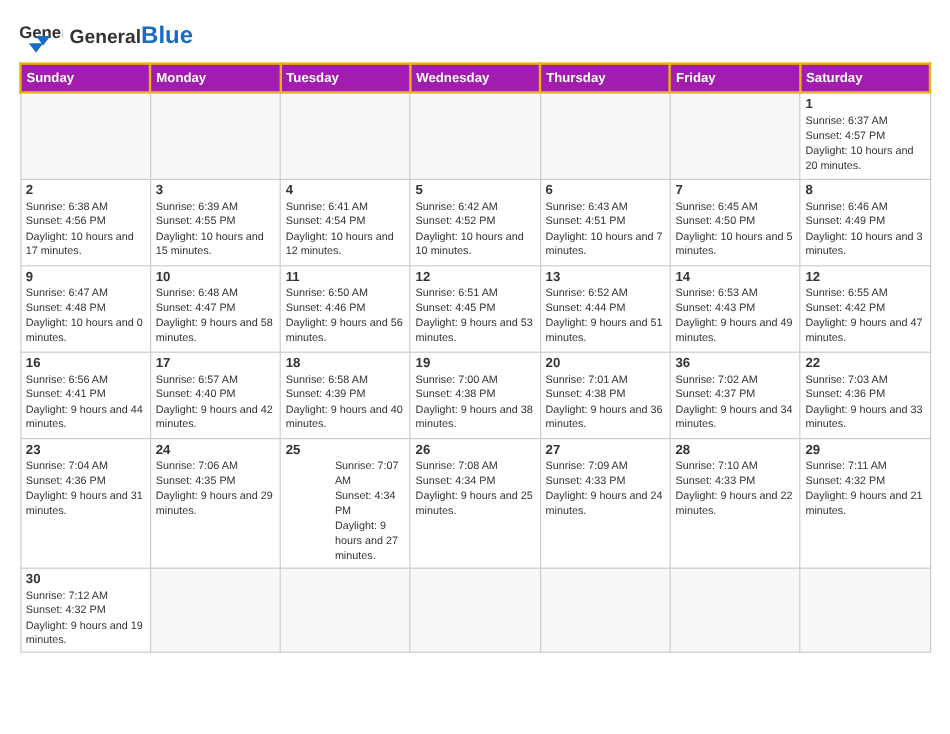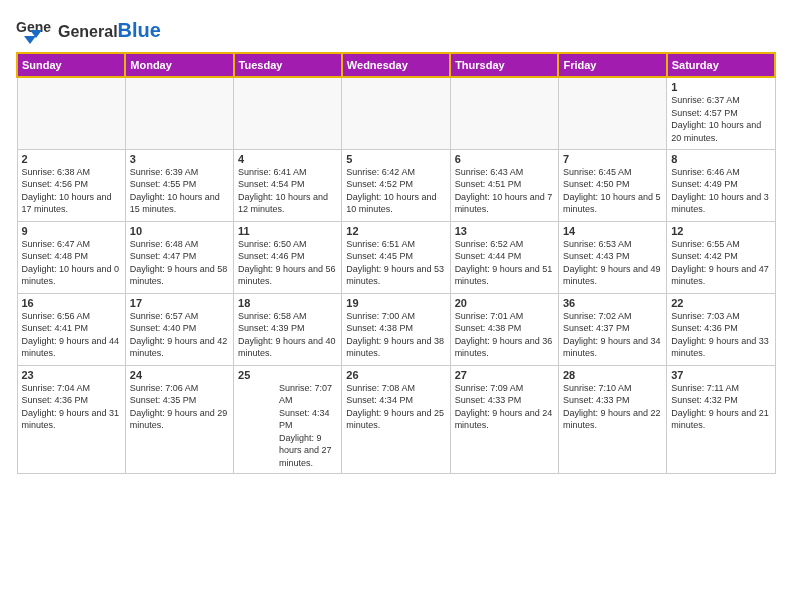--- a/index.html
+++ b/index.html
@@ -295,21 +295,35 @@
 Sunset: 4:33 PM
 Daylight: 9 hours and 24 minutes.</div>
           </td>
           <td>
             <span class="day-num">28</span>
             <div class="day-info" style="white-space: pre-line;">Sunrise: 7:10 AM
 Sunset: 4:33 PM
 Daylight: 9 hours and 22 minutes.</div>
           </td>
           <td>
-            <span class="day-num">37</span>
+            <span class="day-num">29</span>
             <div class="day-info" style="white-space: pre-line;">Sunrise: 7:11 AM
 Sunset: 4:32 PM
 Daylight: 9 hours and 21 minutes.</div>
           </td>
+        </tr>
+        <tr class="last-row">
+          <td>
+            <span class="day-num">30</span>
+            <div class="day-info" style="white-space: pre-line;">Sunrise: 7:12 AM
+Sunset: 4:32 PM
+Daylight: 9 hours and 19 minutes.</div>
+          </td>
+          <td class="empty"></td>
+          <td class="empty"></td>
+          <td class="empty"></td>
+          <td class="empty"></td>
+          <td class="empty"></td>
+          <td class="empty"></td>
         </tr>
       </tbody>
   </table>
 </div>
 
 </body></html>

